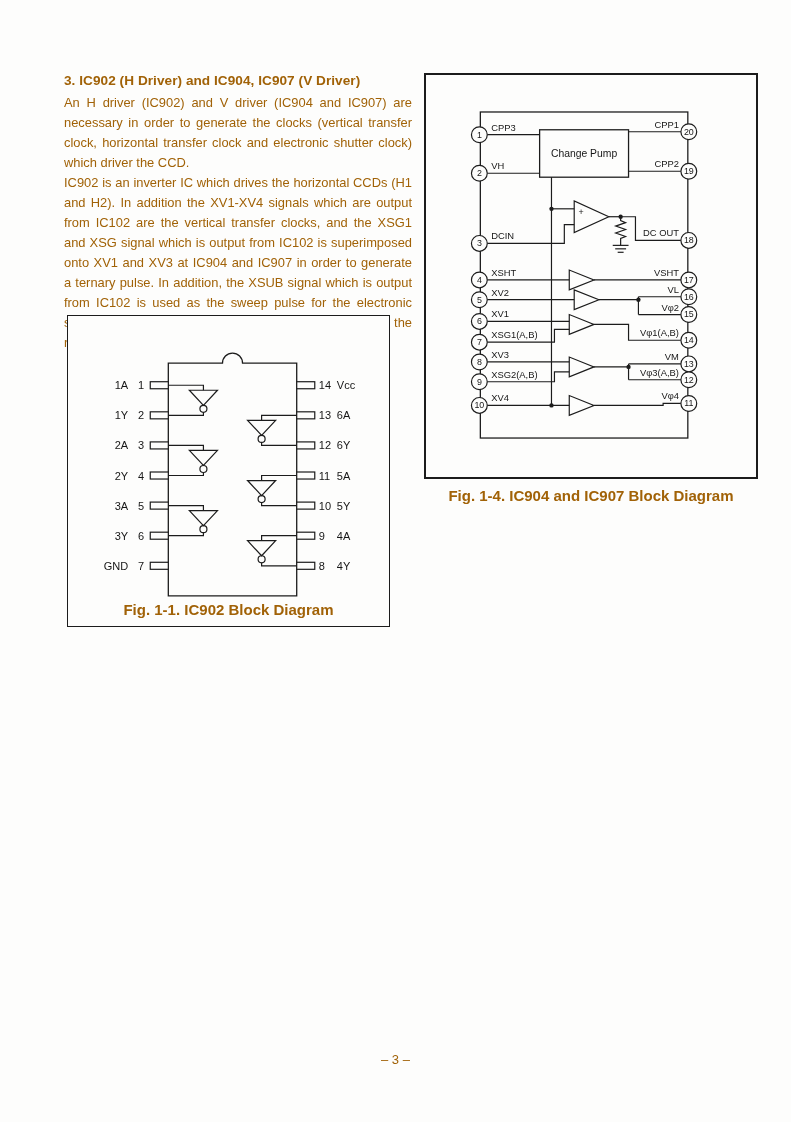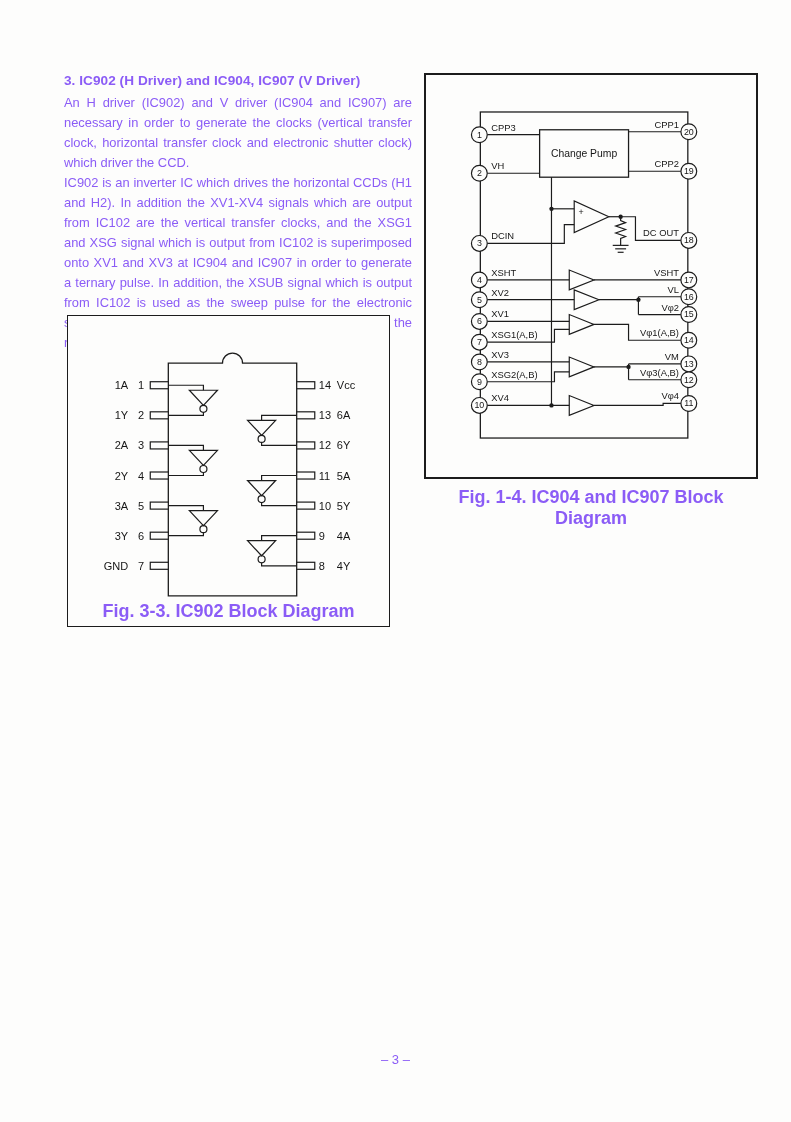--- a/index.html
+++ b/index.html
@@ -1,29 +1,29 @@
 <!DOCTYPE html>
 <html><head>
 <meta charset="utf-8">
 <style>
   * { margin:0; padding:0; box-sizing:border-box; }
   html,body { background:#d8d8d4; }
   .page {
     position:relative; width:791px; height:1122px; margin:0 auto;
-    background:#fdfdfc; color:#8b5cf6;
+    background:#fdfdfc; color:#a16207;
     font-family:"Liberation Sans", sans-serif;
     overflow:hidden;
   }
   .text-col { position:absolute; left:64px; top:73px; width:348px; }
   .heading { font-size:13.6px; font-weight:bold; margin-bottom:5px; letter-spacing:0.05px; }
   .bodytext { font-size:12.9px; line-height:20px; text-align:justify; }
   .figbox { position:absolute; background:#fdfdfc; }
   .fig13 { left:67px; top:315px; width:323px; height:312px; border:1.5px solid #1c1c1c; }
   .fig14 { left:424px; top:73px; width:334px; height:406px; border:2px solid #1c1c1c; }
-  .caption { position:absolute; text-align:center; font-weight:bold; font-size:18px; }
+  .caption { position:absolute; text-align:center; font-weight:bold; font-size:15px; }
   .cap13 { left:67px; top:601px; width:323px; }
   .cap14 { left:424px; top:487px; width:334px; }
   .pagenum { position:absolute; left:0; top:1052px; width:100%; text-align:center; font-size:13px; }
   svg { display:block; width:100%; height:100%; }
   svg text { fill:#161616; font-family:"Liberation Sans", sans-serif; }
   .t11 { font-size:11px; }
   .t10 { font-size:10.5px; }
   .t95 { font-size:9.5px; }
   .t9  { font-size:9px; }
   .ln  { stroke:#1c1c1c; stroke-width:1.3; fill:none; }
@@ -122,21 +122,21 @@
         <text class="t11" x="268" y="146">5A</text>
         <text class="t11" x="250" y="176">10</text>
         <text class="t11" x="268" y="176">5Y</text>
         <text class="t11" x="250" y="206">9</text>
         <text class="t11" x="268" y="206">4A</text>
         <text class="t11" x="250" y="236">8</text>
         <text class="t11" x="268" y="236">4Y</text>
       </g>
     </svg>
   </div>
-  <div class="caption cap13">Fig. 3-3. IC902 Block Diagram</div>
+  <div class="caption cap13">Fig. 1-1. IC902 Block Diagram</div>
 
   <div class="figbox fig14">
     <svg viewBox="0 0 334 406">
 
       <rect class="ln" x="55" y="37" width="210" height="330"></rect>
 
       <rect class="ln" x="115" y="55" width="90" height="48"></rect>
       <text class="t10" x="160" y="83" text-anchor="middle">Change Pump</text>
 
       <g>

